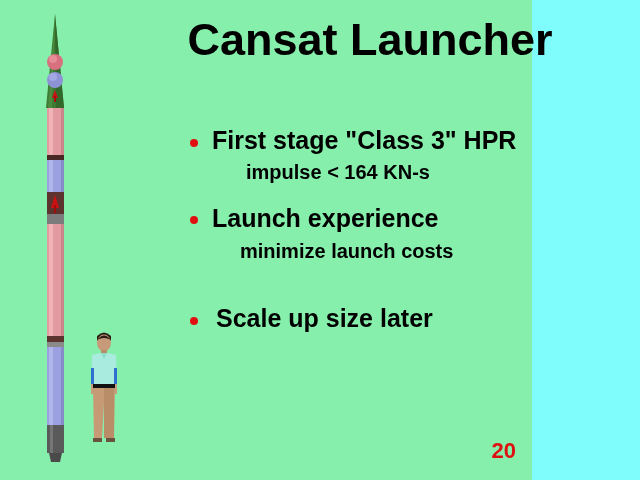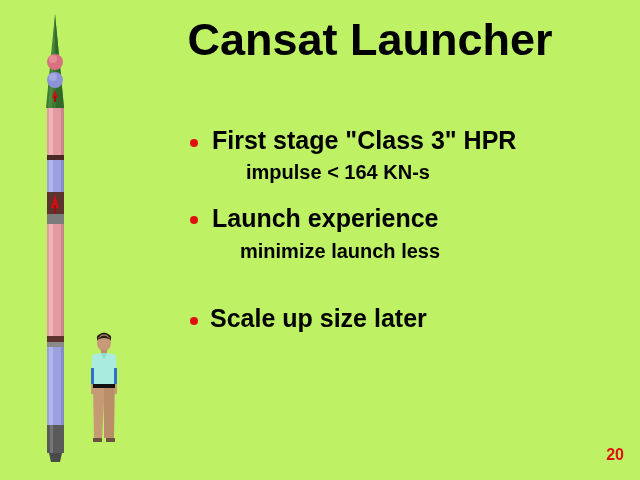--- a/index.html
+++ b/index.html
@@ -8,23 +8,23 @@
   }
   body {
     width: 640px;
     height: 480px;
     background: #7ffdfd;
     font-family: "Liberation Sans", sans-serif;
     overflow: hidden;
   }
   #slide {
     position: relative;
-    width: 640px;
+    width: 532px;
     height: 480px;
-    background: #bef264;
+    background: #86efac;
   }
 
   
   #slide-title {
     position: absolute;
     left: 150px;
     top: 16px;
     width: 440px;
     text-align: center;
     font-size: 45px;
@@ -70,29 +70,29 @@
     line-height: 1.28;
   }
 
   .b1 { margin-top: 8px; }
   .b1-subs { margin-top: 5px; padding-left: 56px; }
 
   .b2 { margin-top: 18px; }
   .b2-subs { margin-top: 6px; padding-left: 50px; }
 
   .b3 { margin-top: 40px; }
-  .b3-row { gap: 12px; }
+  .b3-row { gap: 18px; }
   .b3-subs { margin-top: 6px; padding-left: 54px; }
 
   
   #page-number {
     position: absolute;
     right: 16px;
     bottom: 16px;
-    font-size: 16px;
+    font-size: 22px;
     font-weight: bold;
     color: #dd1111;
   }
 
   
   #rocket {
     position: absolute;
     left: 34px;
     top: 12px;
     width: 44px;
@@ -207,21 +207,21 @@
         <div class="sub-text">impulse &lt; 164 KN-s</div>
       </div>
     </div>
 
     <div class="bullet-block b2">
       <div class="bullet-row">
         <span class="bullet-dot"></span>
         <span class="bullet-text">Launch experience</span>
       </div>
       <div class="b2-subs">
-        <div class="sub-text">minimize launch less</div>
+        <div class="sub-text">minimize launch costs</div>
       </div>
     </div>
 
     <div class="bullet-block b3">
       <div class="bullet-row b3-row">
         <span class="bullet-dot"></span>
         <span class="bullet-text">Scale up size later</span>
       </div>
     </div>
 

